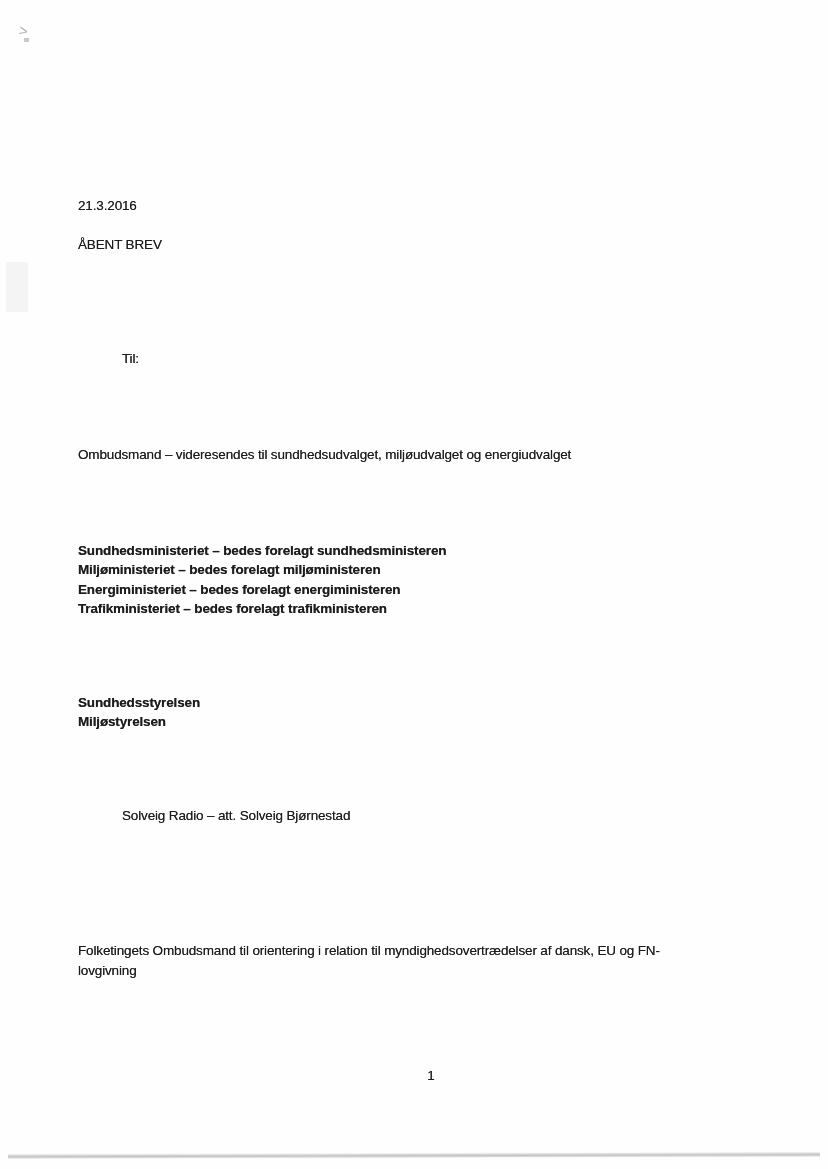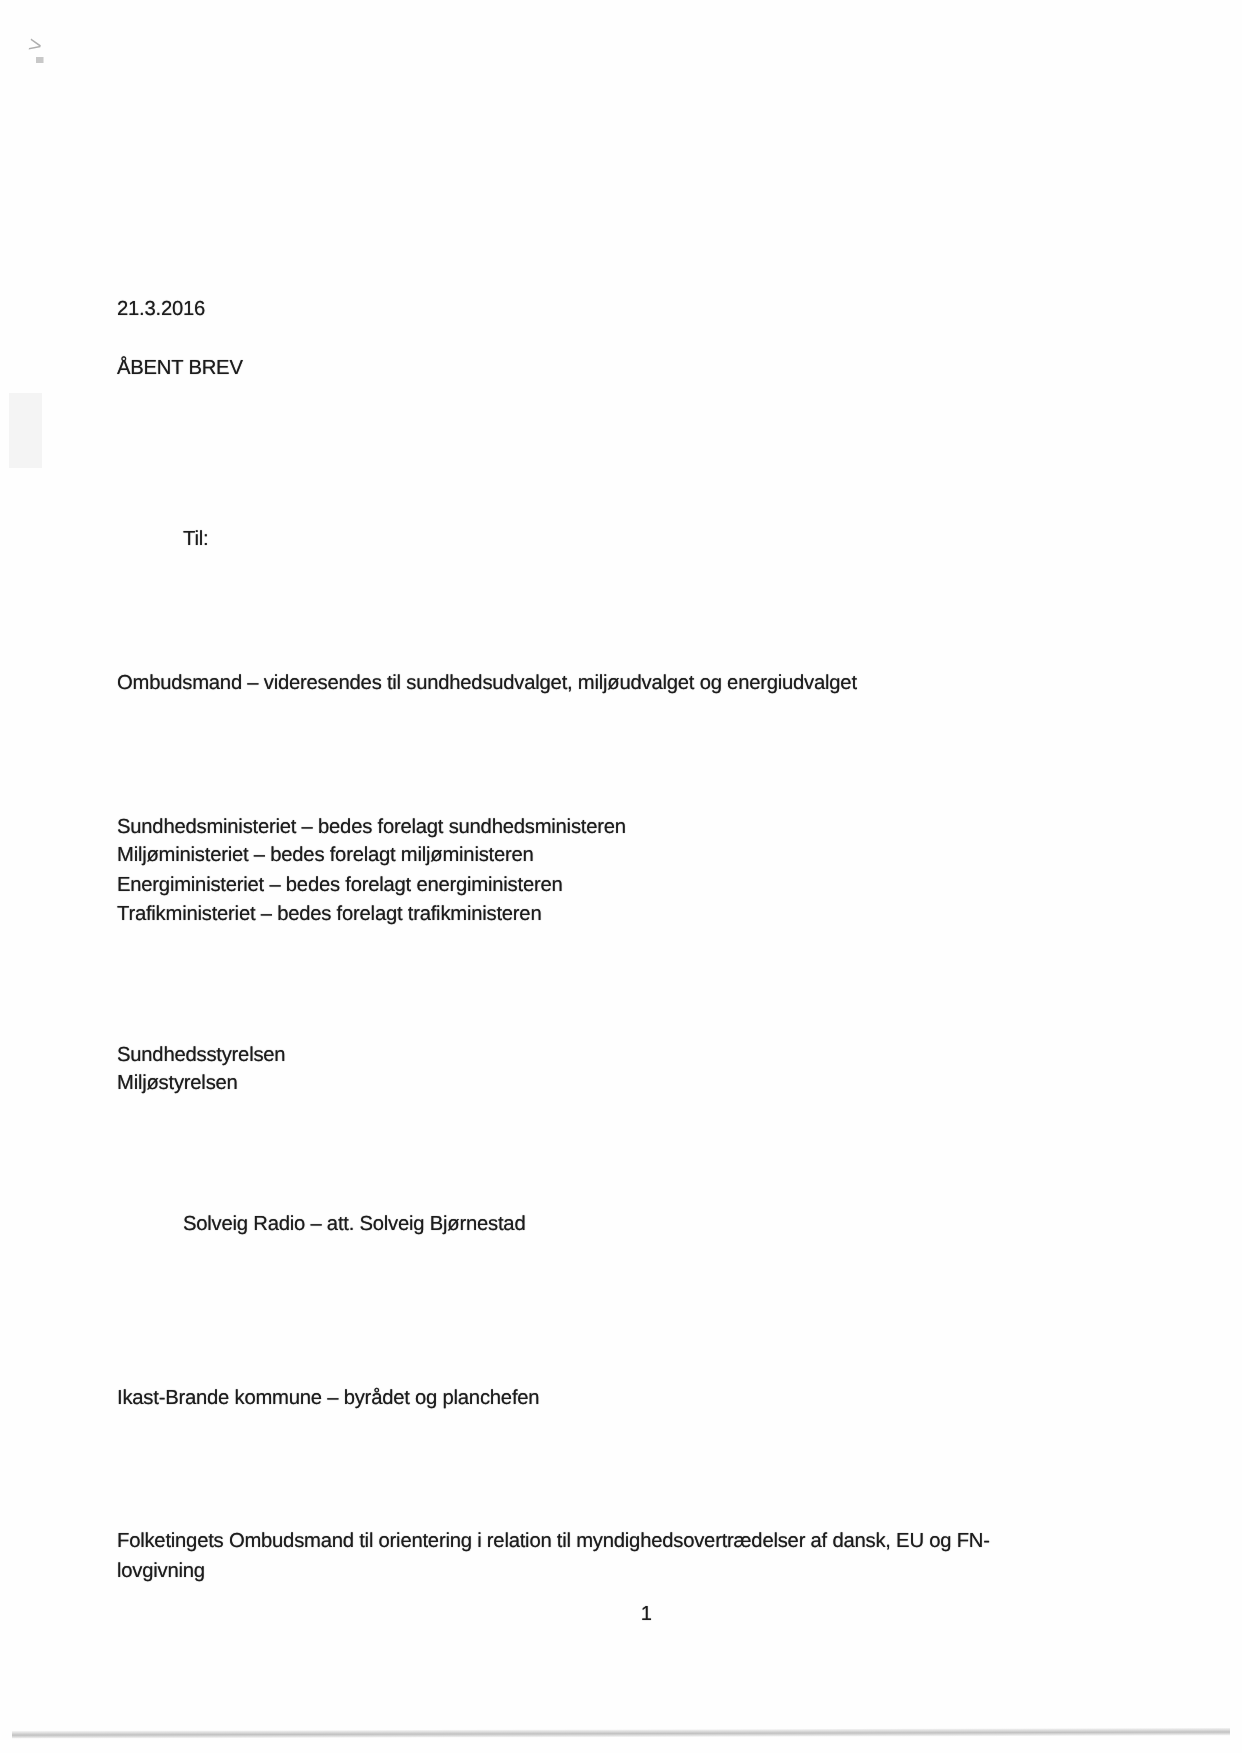--- a/index.html
+++ b/index.html
@@ -17,21 +17,21 @@
     left: 78px;
     top: 138px;
     width: 706px;
     font-size: 13.5px;
     line-height: 19.4px;
     letter-spacing: -0.15px;
     white-space: pre;
     text-shadow: 0 0 0.6px rgba(25,25,25,0.75);
   }
   .block { white-space: pre; }
-  .g16 { margin-bottom: 16px; }
+  .g16 { margin-bottom: 16px; font-weight: bold; }
   .g18 { margin-bottom: 18px; }
   .g19 { margin-bottom: 19px; margin-left: 44px; }
   .g20 { margin-bottom: 36px; }
   .g36 { margin-bottom: 36px; }
   .page-number {
     position: absolute;
     left: 78px;
     top: 1066px;
     width: 706px;
     text-align: center;
@@ -102,21 +102,20 @@
 Miljøministeriet – bedes forelagt miljøministeren
 Energiministeriet – bedes forelagt energiministeren
 Trafikministeriet – bedes forelagt trafikministeren</div>
 
     <div class="block g16">Sundhedsstyrelsen
 Miljøstyrelsen</div>
 
     <div class="block g19">Solveig Radio – att. Solveig Bjørnestad</div>
 
 
-    <div class="block g18">Ikast-Brande kommune – byrådet og planchefen</div>
 
     <div class="block g36">Folketingets Ombudsmand til orientering i relation til myndighedsovertrædelser af dansk, EU og FN-
 lovgivning</div>
 
     
 
     
 
     
 

